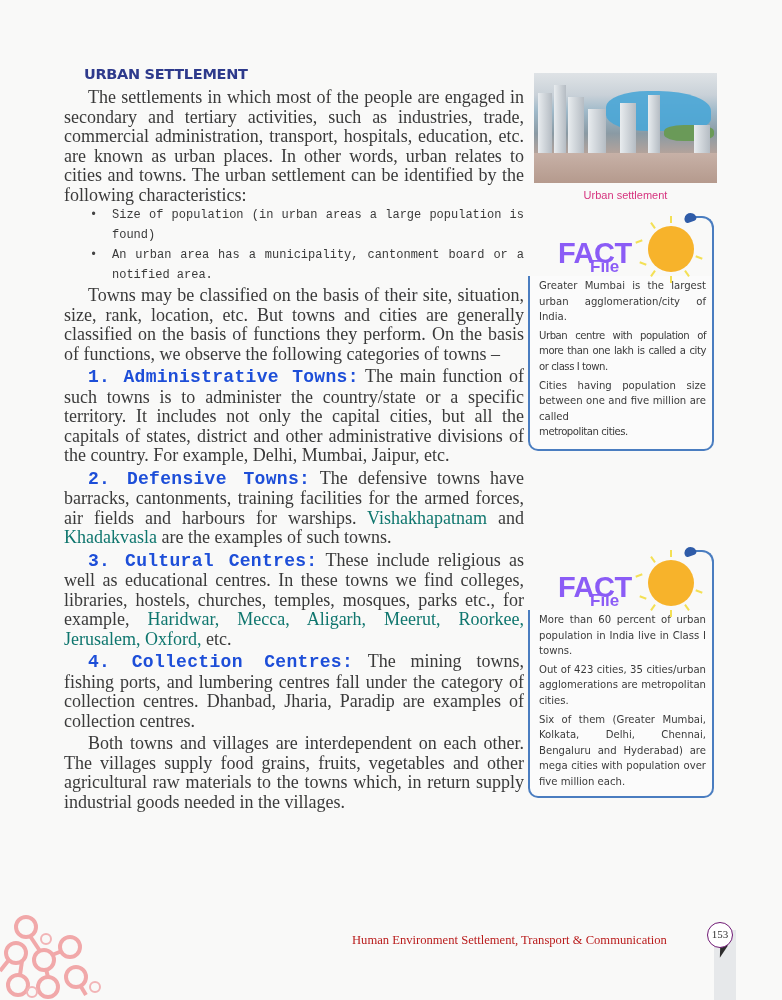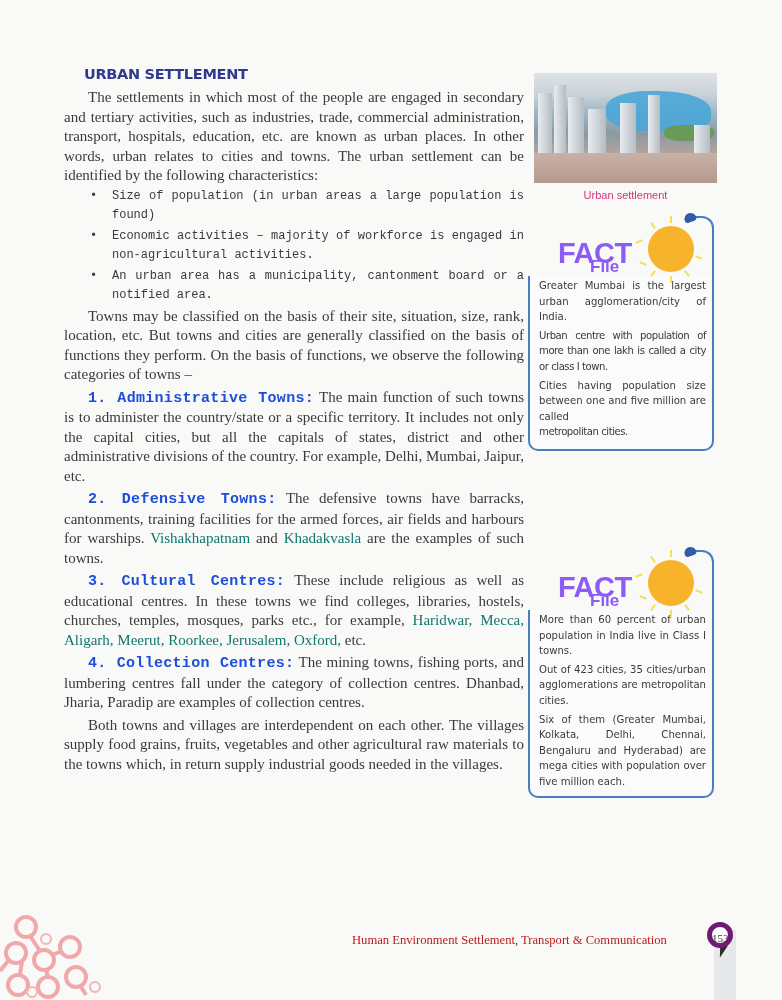--- a/index.html
+++ b/index.html
@@ -23,21 +23,21 @@
     }
     .section-title {
       font-family: "DejaVu Sans", "Liberation Sans", sans-serif;
       font-weight: bold;
       font-size: 14.5px;
       letter-spacing: -0.3px;
       color: #2e3a8c;
       margin: 6px 0 6px 20px;
     }
     p.body {
-      font-size: 15px;
+      font-size: 18px;
       line-height: 19.5px;
       margin: 0;
       text-align: justify;
       text-indent: 24px;
     }
     ul.chars {
       margin: 1px 0 1px 0;
       padding: 0 0 0 48px;
       list-style: none;
     }
@@ -225,21 +225,21 @@
       height: 70px;
       background: #e6e8ea;
     }
     .page-num {
       position: absolute;
       left: 707px;
       top: 922px;
       width: 26px;
       height: 26px;
       border-radius: 50%;
-      border: 5px solid #701a75;
+      border: 1px solid #701a75;
       background: #fff;
       box-sizing: border-box;
       font-size: 11px;
       line-height: 22px;
       text-align: center;
       font-family: "Liberation Serif", serif;
       color: #333;
     }
     .page-num-tail {
       position: absolute;
@@ -263,21 +263,20 @@
 </head>
 <body>
 
 <div class="main-col">
   <div class="section-title">URBAN SETTLEMENT</div>
 
   <p class="body">The settlements in which most of the people are engaged in secondary and tertiary activities, such as industries, trade, commercial administration, transport, hospitals, education, etc. are known as urban places. In other words, urban relates to cities and towns. The urban settlement can be identified by the following characteristics:</p>
 
   <ul class="chars">
     <li>Size of population (in urban areas a large population is found)</li>
-    <li>Economic activities – majority of workforce is engaged in non-agricultural activities.</li>
     <li>An urban area has a municipality, cantonment board or a notified area.</li>
   </ul>
 
   <p class="body">Towns may be classified on the basis of their site, situation, size, rank, location, etc. But towns and cities are generally classified on the basis of functions they perform. On the basis of functions, we observe the following categories of towns –</p>
 
   <p class="body cat"><span class="cat-head">1. Administrative Towns:</span> <span>The main function of such towns is to administer the country/state or a specific territory. It includes not only  the capital cities, but all the capitals of states, district and other administrative divisions of the country. For example, Delhi, Mumbai, Jaipur, etc.</span></p>
 
   <p class="body cat"><span class="cat-head">2. Defensive Towns:</span> <span>The defensive towns have barracks, cantonments, training facilities for the armed forces, air fields and harbours for warships.</span> <span class="pink">Vishakhapatnam</span> <span>and</span> <span class="pink">Khadakvasla</span> <span>are the examples of such towns.</span></p>
 
   <p class="body cat"><span class="cat-head">3. Cultural Centres:</span> <span>These include religious as well as educational centres. In these towns we find colleges, libraries, hostels, churches, temples, mosques, parks etc., for example,</span> <span class="pink">Haridwar, Mecca, Aligarh, Meerut, Roorkee, Jerusalem, Oxford,</span> <span>etc.</span></p>

